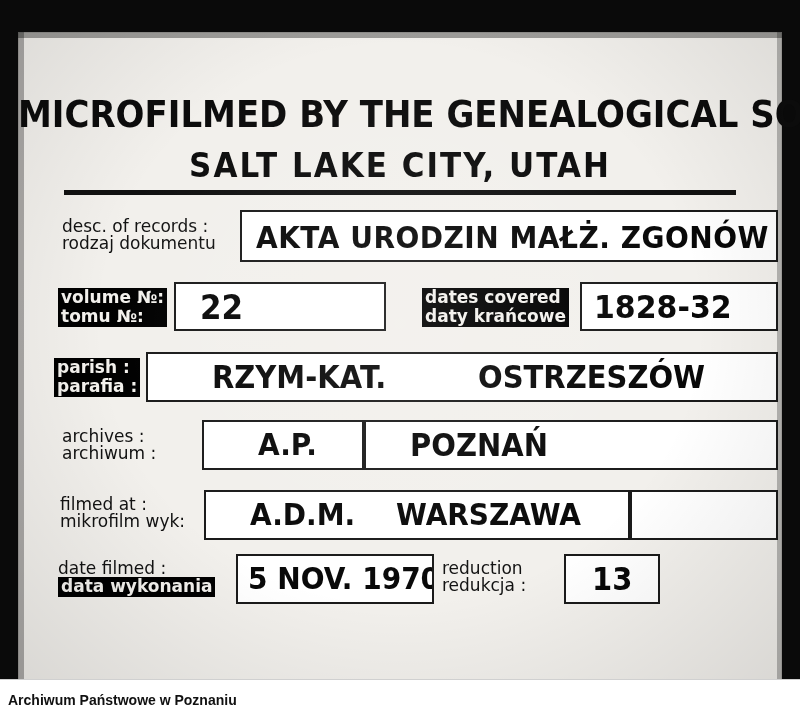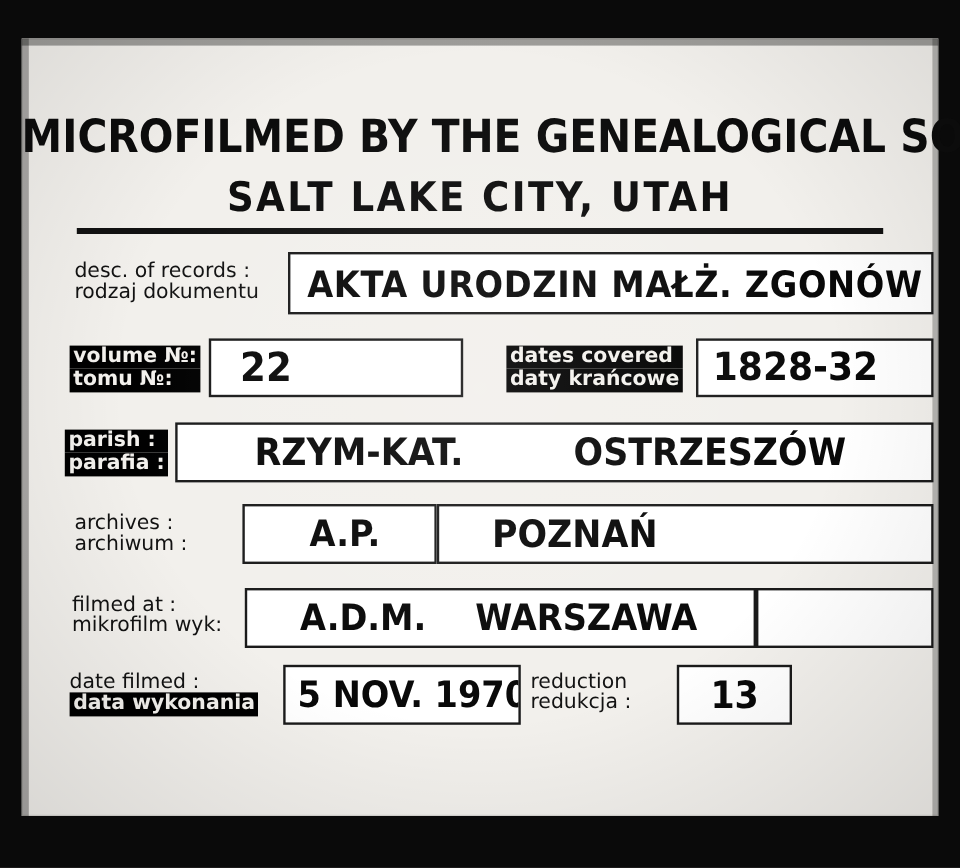--- a/index.html
+++ b/index.html
@@ -223,14 +223,17 @@
         <span class="l1">reduction</span>
         <span class="l2">redukcja :</span>
       </div>
       <div class="field" style="left:546px;top:-2px;width:96px;height:50px;">
         <span class="fieldval" style="left:26px;top:6px;font-size:29px;">13</span>
       </div>
     </div>
 
   </div>
 
+  <div id="footer">
+    <span class="caption">Archiwum Państwowe w Poznaniu</span>
+  </div>
 
 </div>
 
 </body></html>

